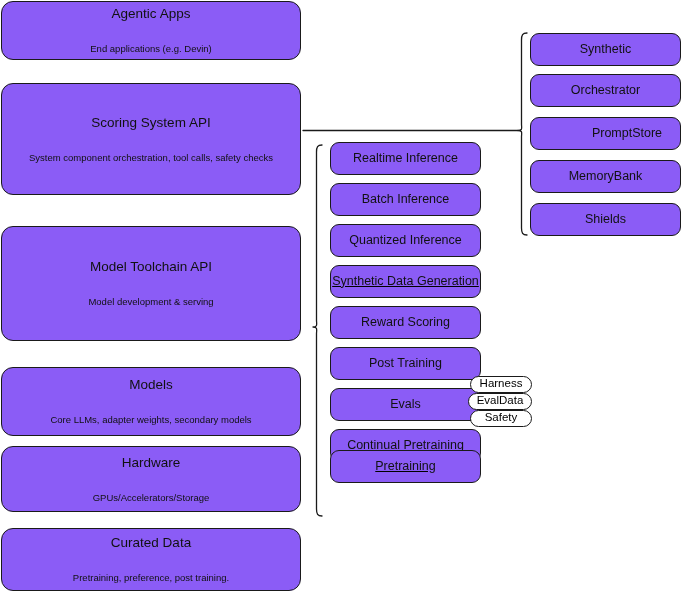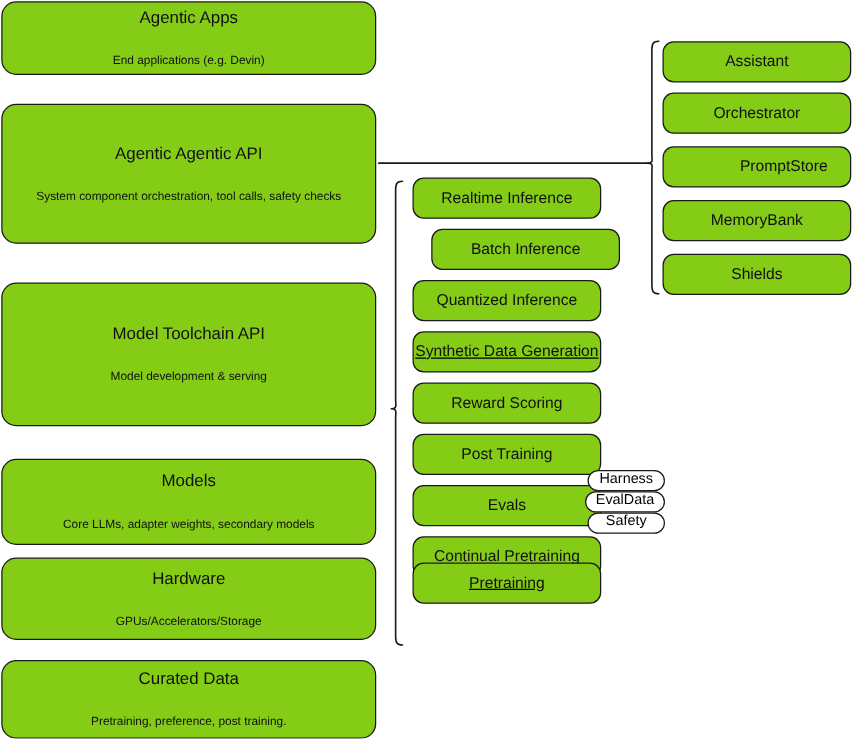--- a/index.html
+++ b/index.html
@@ -19,21 +19,21 @@
     overflow: hidden;
     background: #ffffff;
   }
 
   
   .box {
     position: absolute;
     box-sizing: border-box;
     border: 1.3px solid #1a1a1a;
     border-radius: 12px;
-    background: #84cc16;
+    background: #8b5cf6;
     display: flex;
     flex-direction: column;
     align-items: center;
     justify-content: center;
     text-align: center;
     line-height: 1.25;
   }
   .box .title {
     font-size: 13.5px;
     color: #111111;
@@ -131,21 +131,21 @@
              L 316.5 509
              C 316.5 514 317.5 516 322 516"></path>
   </svg>
 
   <div class="box layer" style="top:1px;height:59px;">
     <div class="title">Agentic Apps</div>
     <div class="sub">End applications (e.g. Devin)</div>
   </div>
 
   <div class="box layer" style="top:83px;height:112px;">
-    <div class="title">Agentic Agentic API</div>
+    <div class="title">Scoring System API</div>
     <div class="sub">System component orchestration, tool calls, safety checks</div>
   </div>
 
   <div class="box layer" style="top:226px;height:115px;">
     <div class="title">Model Toolchain API</div>
     <div class="sub">Model development &amp; serving</div>
   </div>
 
   <div class="box layer" style="top:367px;height:69px;text-align:right;">
     <div class="title">Models</div>
@@ -158,21 +158,21 @@
   </div>
 
   <div class="box layer" style="top:528px;height:63px;">
     <div class="title">Curated Data</div>
     <div class="sub">Pretraining, preference, post training.</div>
   </div>
 
   <div class="box cap mid" style="top:142px;">
     <div class="title">Realtime Inference</div>
   </div>
-  <div class="box cap mid" style="top:183px;margin-left:15px;">
+  <div class="box cap mid" style="top:183px;">
     <div class="title">Batch Inference</div>
   </div>
   <div class="box cap mid" style="top:224px;">
     <div class="title">Quantized Inference</div>
   </div>
   <div class="box cap mid" style="top:265px;text-decoration:underline;">
     <div class="title">Synthetic Data Generation</div>
   </div>
   <div class="box cap mid" style="top:306px;">
     <div class="title">Reward Scoring</div>
@@ -194,21 +194,21 @@
     <span>Harness</span>
   </div>
   <div class="minipill" style="left:468px;top:393px;width:64px;">
     <span>EvalData</span>
   </div>
   <div class="minipill" style="left:470px;top:410px;width:62px;">
     <span>Safety</span>
   </div>
 
   <div class="box cap right" style="top:33px;">
-    <div class="title">Assistant</div>
+    <div class="title">Synthetic</div>
   </div>
   <div class="box cap right" style="top:74px;">
     <div class="title">Orchestrator</div>
   </div>
   <div class="box cap right" style="top:117px;padding-left:43px;">
     <div class="title">PromptStore</div>
   </div>
   <div class="box cap right" style="top:160px;">
     <div class="title">MemoryBank</div>
   </div>

